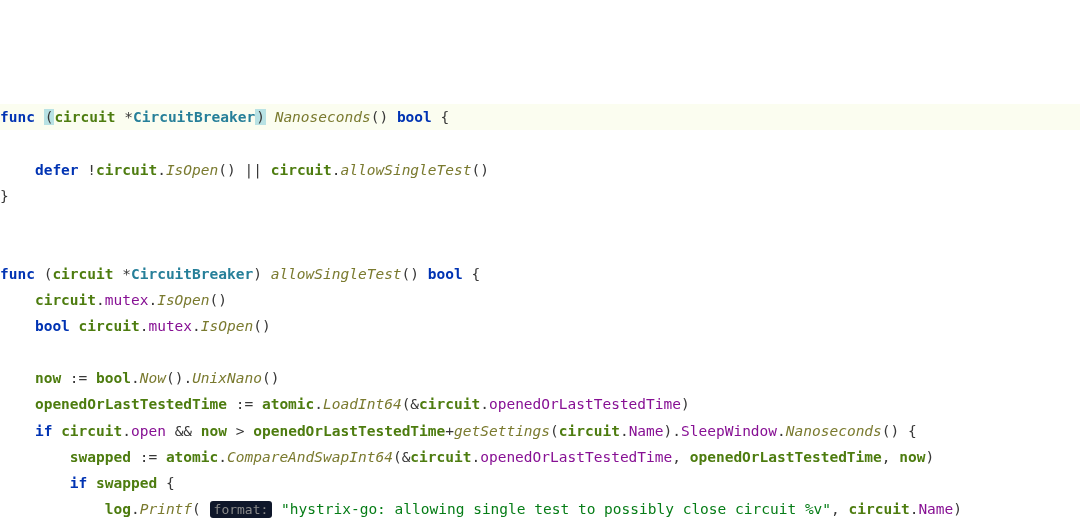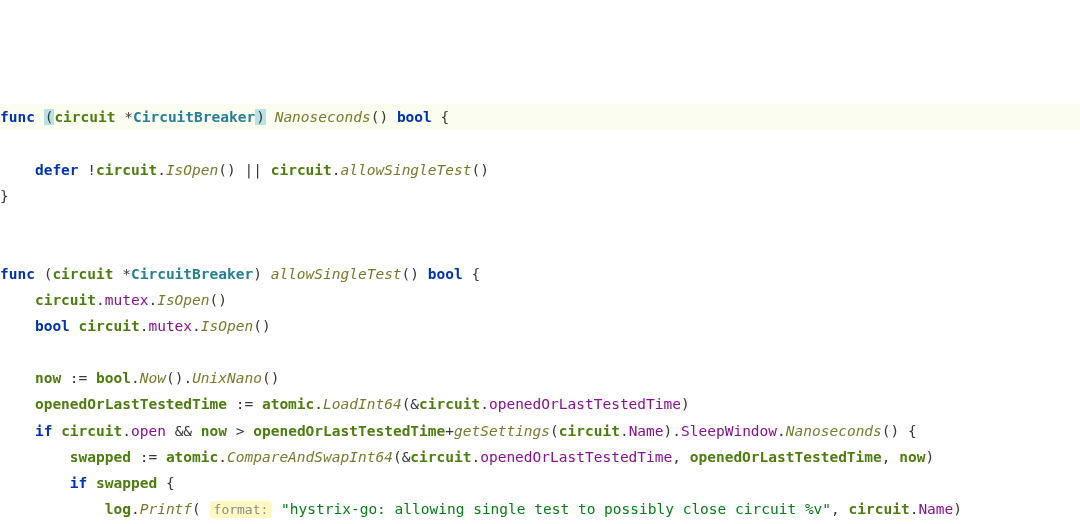--- a/index.html
+++ b/index.html
@@ -26,21 +26,21 @@
     .method { color: #7a7a2f; font-style: italic; }
     .field { color: #871094; }
     .op { color: #383838; }
     .punct { color: #383838; }
     .paren-hl { background: #b8e2e4; color: #383838; padding: 0 1px; }
     .str { color: #067d17; }
     .hint {
       color: #8a8a8a;
       font-style: normal;
       font-size: 13px;
-      background: #fef9c3;
+      background: #0f172a;
       border-radius: 3px;
       padding: 1px 4px;
     }
     pre { font-family: inherit; }
   </style>
 </head>
 <body>
 
 
 

